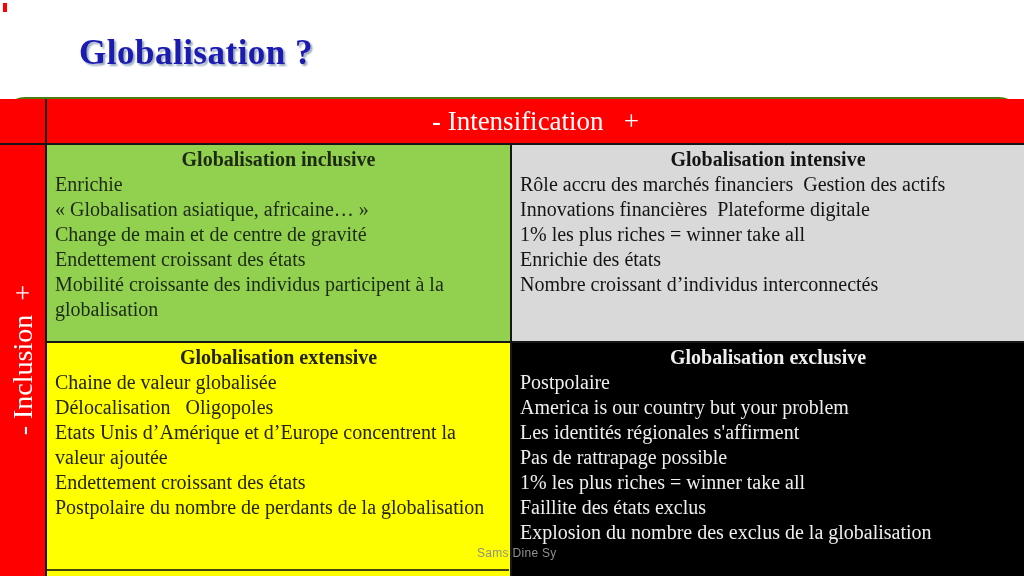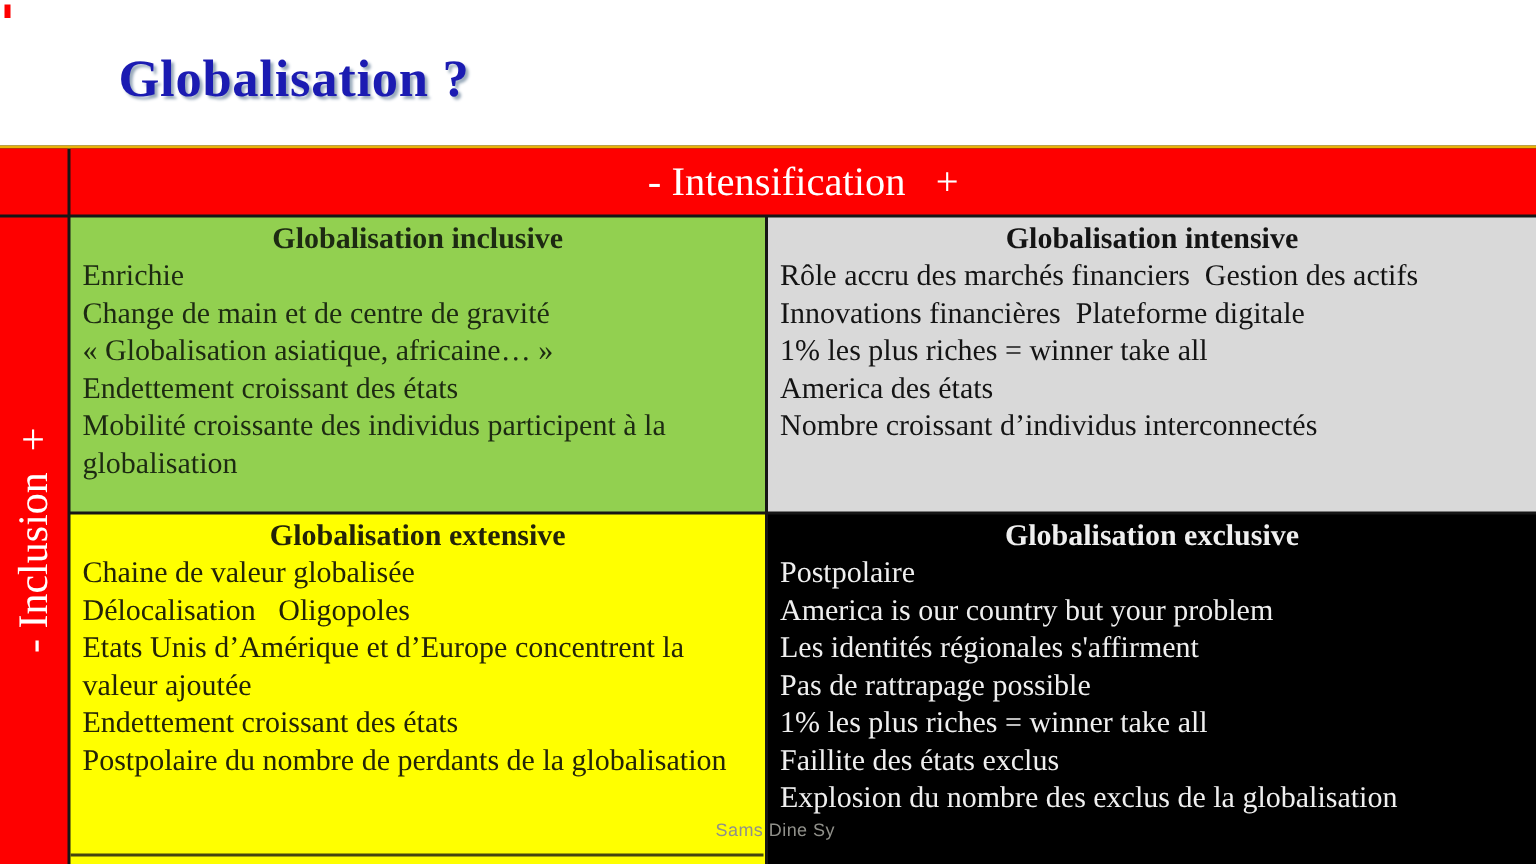--- a/index.html
+++ b/index.html
@@ -17,22 +17,23 @@
     text-shadow:2px 2px 2px #9ab; letter-spacing:.5px;
     white-space:pre;
   }
   .matrix{
     position:absolute;left:0;top:97px;width:1024px;height:479px;
     display:grid;
     grid-template-columns:45px 463px 512px;
     grid-template-rows:44px 196px auto;
     gap:2px;
     background:#161616;
-    border-top:2px solid #eab308;
+    border-top:2px solid #4d7c0f;
     box-sizing:border-box;
+    border-radius:25px;
   }
   .c-corner{grid-column:1;grid-row:1;background:#fe0000;}
   .c-haxis{
     grid-column:2/4;grid-row:1;background:#fe0000;
     display:flex;align-items:center;justify-content:center;
     color:#ffffff;font-size:27px;white-space:pre;
   }
   .c-vaxis{
     grid-column:1;grid-row:2/4;background:#fe0000;
     display:flex;align-items:center;justify-content:center;
@@ -73,32 +74,32 @@
     <span>- Intensification   +</span>
   </div>
 
   <div class="c-vaxis">
     <span>- Inclusion  +</span>
   </div>
 
   <div class="q q-inclusive">
     <h3>Globalisation inclusive</h3>
     <p>Enrichie</p>
+    <p>« Globalisation asiatique, africaine… »</p>
     <p>Change de main et de centre de gravité</p>
-    <p>« Globalisation asiatique, africaine… »</p>
     <p>Endettement croissant des états</p>
     <p>Mobilité croissante des individus participent à la globalisation</p>
   </div>
 
   <div class="q q-intensive">
     <h3>Globalisation intensive</h3>
     <p>Rôle accru des marchés financiers  Gestion des actifs</p>
     <p>Innovations financières  Plateforme digitale</p>
     <p>1% les plus riches = winner take all</p>
-    <p>America des états</p>
+    <p>Enrichie des états</p>
     <p>Nombre croissant d’individus interconnectés</p>
   </div>
 
   <div class="q q-extensive">
     <h3>Globalisation extensive</h3>
     <p>Chaine de valeur globalisée</p>
     <p>Délocalisation   Oligopoles</p>
     <p>Etats Unis d’Amérique et d’Europe concentrent la valeur ajoutée</p>
     <p>Endettement croissant des états</p>
     <p>Postpolaire du nombre de perdants de la globalisation</p>

